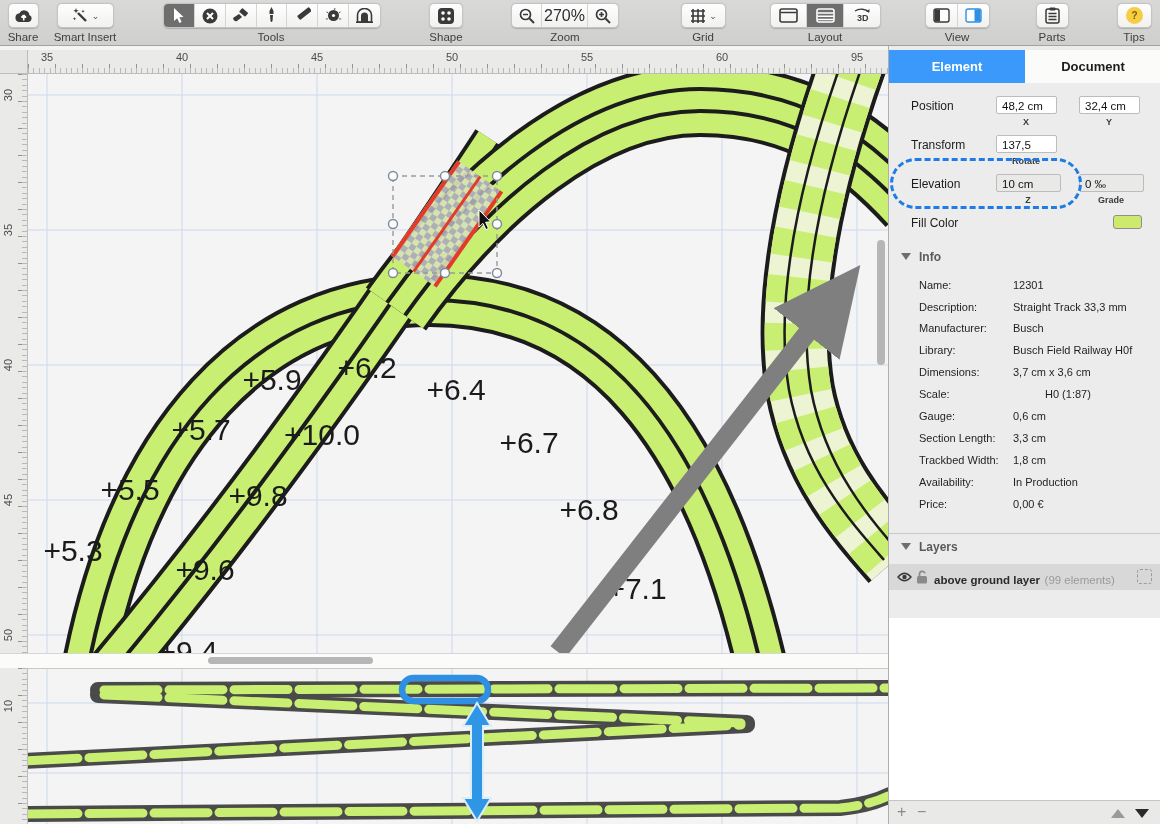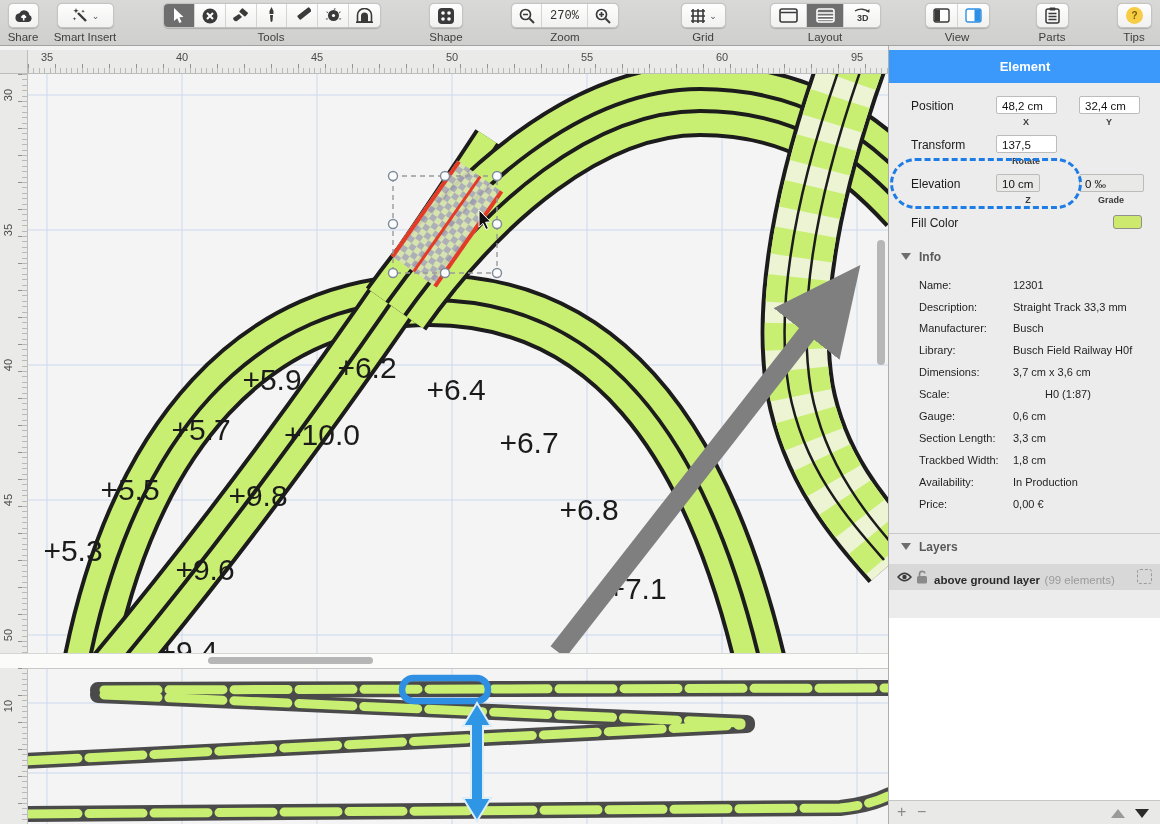--- a/index.html
+++ b/index.html
@@ -12,21 +12,21 @@
     border-bottom:1px solid #a2a2a0;z-index:30;}
   .tb-label{position:absolute;top:31px;font-size:11.5px;color:#3f3f3f;transform:translateX(-50%);white-space:nowrap;}
   .tb-btn{position:absolute;top:3px;height:25px;background:linear-gradient(#fefefe,#f1f1f0);
     border:1px solid #c4c4c2;border-radius:5px;box-shadow:0 .5px 1px rgba(0,0,0,.18);
     display:flex;align-items:center;justify-content:center;gap:3px;}
   .seg{position:absolute;top:3px;height:25px;display:flex;background:linear-gradient(#fefefe,#f1f1f0);
     border:1px solid #c4c4c2;border-radius:5px;box-shadow:0 .5px 1px rgba(0,0,0,.18);overflow:hidden;}
   .seg .cell{height:100%;display:flex;align-items:center;justify-content:center;border-right:1px solid #d4d4d2;}
   .seg .cell:last-child{border-right:none;}
   .seg .cell.sel{background:#6e6e6e;}
-  .zoomval{font-size:12px;color:#2e2e2e;padding:0 6px;font-family:Liberation Mono, monospace;}
+  .zoomval{font-size:16px;color:#2e2e2e;padding:0 6px;}
   .chev{font-size:9px;color:#555;}
 
   
   .ruler-top{left:28px;top:50px;width:860px;height:24px;background:#eaeae8;border-bottom:1px solid #bdbdbb;
     background-image:
       repeating-linear-gradient(90deg,#b9b9b7 0 1px,transparent 1px 5.4px),
       repeating-linear-gradient(90deg,#92928f 0 1px,transparent 1px 27px);
     background-size:100% 5px,100% 9px;background-position:left bottom,left bottom;background-repeat:repeat-x;}
   .ruler-corner{left:0;top:50px;width:28px;height:24px;background:#e4e4e2;border-bottom:1px solid #bdbdbb;border-right:1px solid #bdbdbb;}
   .ruler-left{left:0;top:74px;width:28px;height:579px;background:#eaeae8;border-right:1px solid #bdbdbb;
@@ -377,35 +377,36 @@
     <path d="M-4,145 L812,139 Q842,136 860,127" stroke="#c9ef72" stroke-width="9" stroke-dasharray="54 11"></path>
   </g>
   <rect x="374" y="9" width="86" height="23" rx="11.5" fill="none" stroke="#2e8fe3" stroke-width="6.5"></rect>
   <polygon points="449,34 435,57 443,57 443,129 435,129 449,152 463,129 455,129 455,57 463,57" fill="#2e96e4" stroke="#dcedfa" stroke-width="2"></polygon>
 </svg>
 </div>
 
 <div class="abs rpanel">
   <div class="tabs">
     <div class="tab sel">Element</div>
+    <div class="tab unsel">Document</div>
   </div>
 
   <span class="plabel" style="left:22px;top:53px;">Position</span>
   <input class="field" style="left: 107px; top: 50px; width: 61px;" value="48,2 cm">
   <input class="field" style="left: 190px; top: 50px; width: 61px;" value="32,4 cm">
   <span class="sublabel" style="left:137px;top:71px;">X</span>
   <span class="sublabel" style="left:220px;top:71px;">Y</span>
 
   <span class="plabel" style="left:22px;top:92px;">Transform</span>
   <input class="field" style="left: 107px; top: 89px; width: 61px;" value="137,5">
   <span class="sublabel" style="left:137px;top:110px;">Rotate</span>
 
   <div class="stadium"></div>
   <span class="plabel" style="left:22px;top:131px;">Elevation</span>
-  <input class="field gray" style="left: 107px; top: 128px; width: 44px;" value="10 cm">
+  <input class="field gray" style="left: 107px; top: 128px; width: 65px;" value="10 cm">
   <input class="field gray" style="left: 190px; top: 128px; width: 65px;" value="0 ‰">
   <span class="sublabel" style="left:139px;top:149px;">Z</span>
   <span class="sublabel" style="left:222px;top:149px;">Grade</span>
 
   <span class="plabel" style="left:22px;top:170px;">Fill Color</span>
   <span class="swatch" style="left:224px;top:169px;"></span>
 
   <div class="disclose" style="left:12px;top:207px;"></div>
   <span class="sechead" style="left:30px;top:204px;">Info</span>
 

